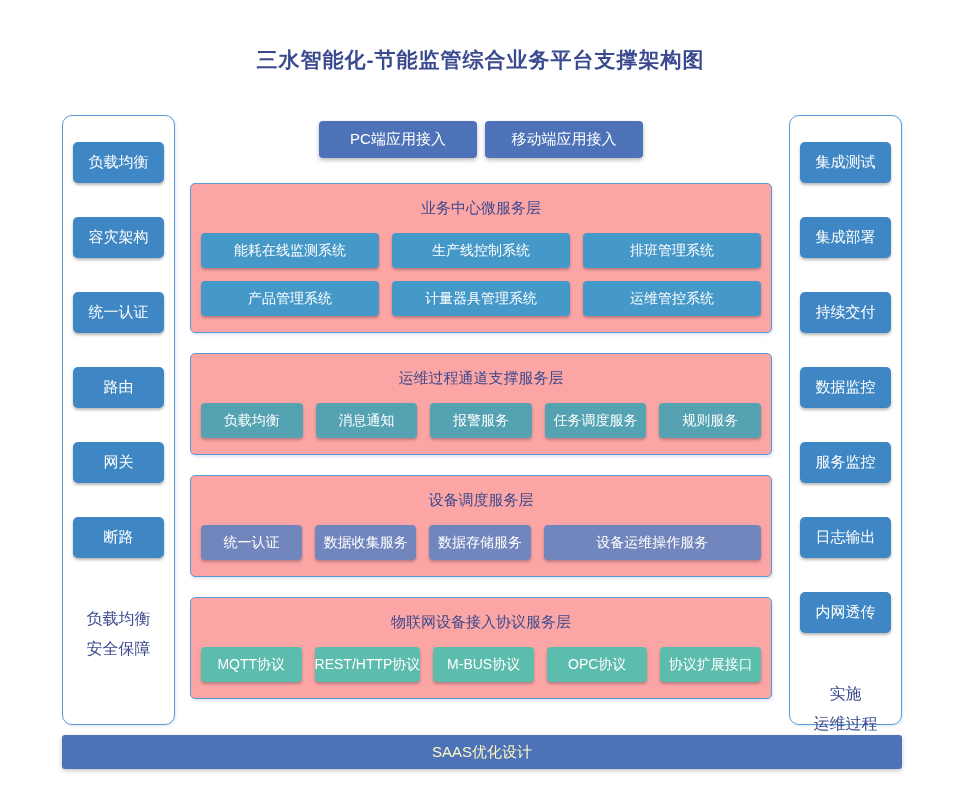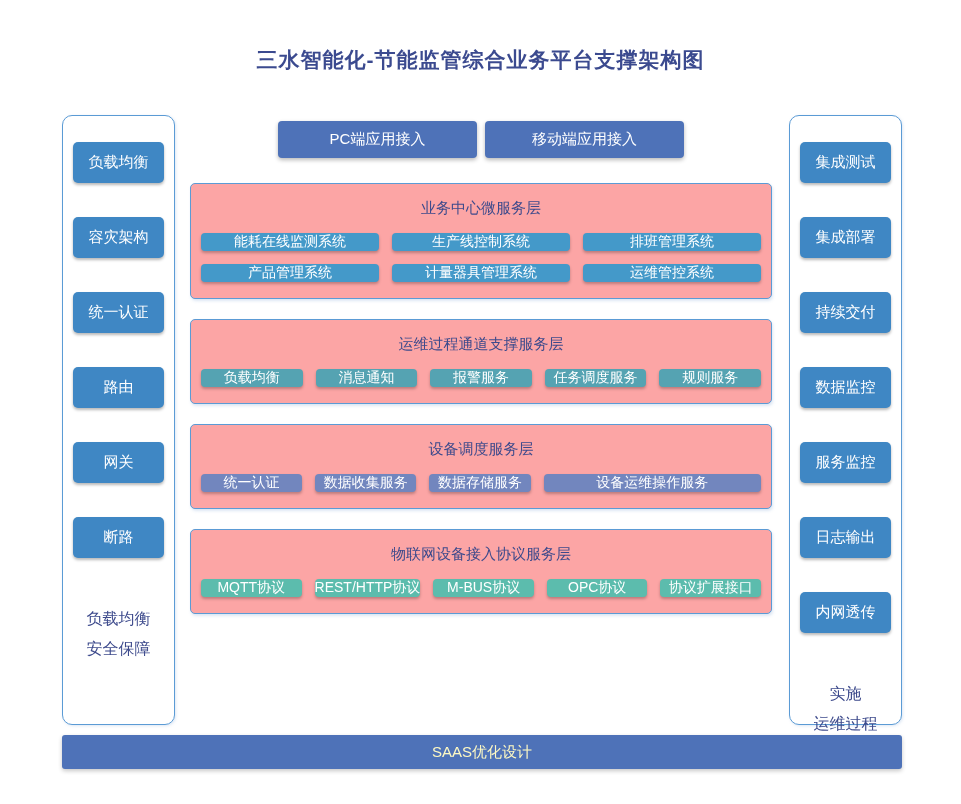--- a/index.html
+++ b/index.html
@@ -39,41 +39,41 @@
     white-space: nowrap;
   }
   .side-footer {
     margin-top: 12px; text-align: center;
     color: #3d4a8c; font-size: 16px; line-height: 30px;
   }
   
   .middle { position: absolute; left: 190px; top: 121px; width: 582px; }
   .top-row { display: flex; justify-content: center; gap: 8px; margin-bottom: 25px; }
   .top-btn {
-    width: 199px; height: 37px;
+    width: 158px; height: 37px;
     background: #4e72b8; border-radius: 4px;
     color: #ffffff; font-size: 15px;
     display: flex; align-items: center; justify-content: center;
     box-shadow: 0 2px 4px rgba(0,0,0,0.28);
   }
   .layer {
     border: 1px solid #5b9bd5; border-radius: 5px;
     background: #fca5a5;
     padding: 0 10px 16px 10px;
     margin-bottom: 20px;
     box-shadow: 1px 2px 3px rgba(120,160,210,0.25);
   }
   .layer-title {
     text-align: center; color: #3d4a8c;
     font-size: 15px; padding: 15px 0 15px;
   }
   .row { display: flex; gap: 13px; }
   .row + .row { margin-top: 13px; }
   .box {
-    flex: 1; height: 18px; border-radius: 4px;
+    flex: 1; height: 35px; border-radius: 4px;
     color: #ffffff; font-size: 14px;
     display: flex; align-items: center; justify-content: center;
     box-shadow: 0 2px 3px rgba(0,0,0,0.25);
     white-space: nowrap;
   }
   .layer1 .box { background: #4499c9; }
   .layer2 .box { background: #55a3b2; }
   .layer3 .box { background: #7286be; }
   .layer3 .box.wide { flex: 2.15; }
   .layer4 .box { background: #5cbcad; }

